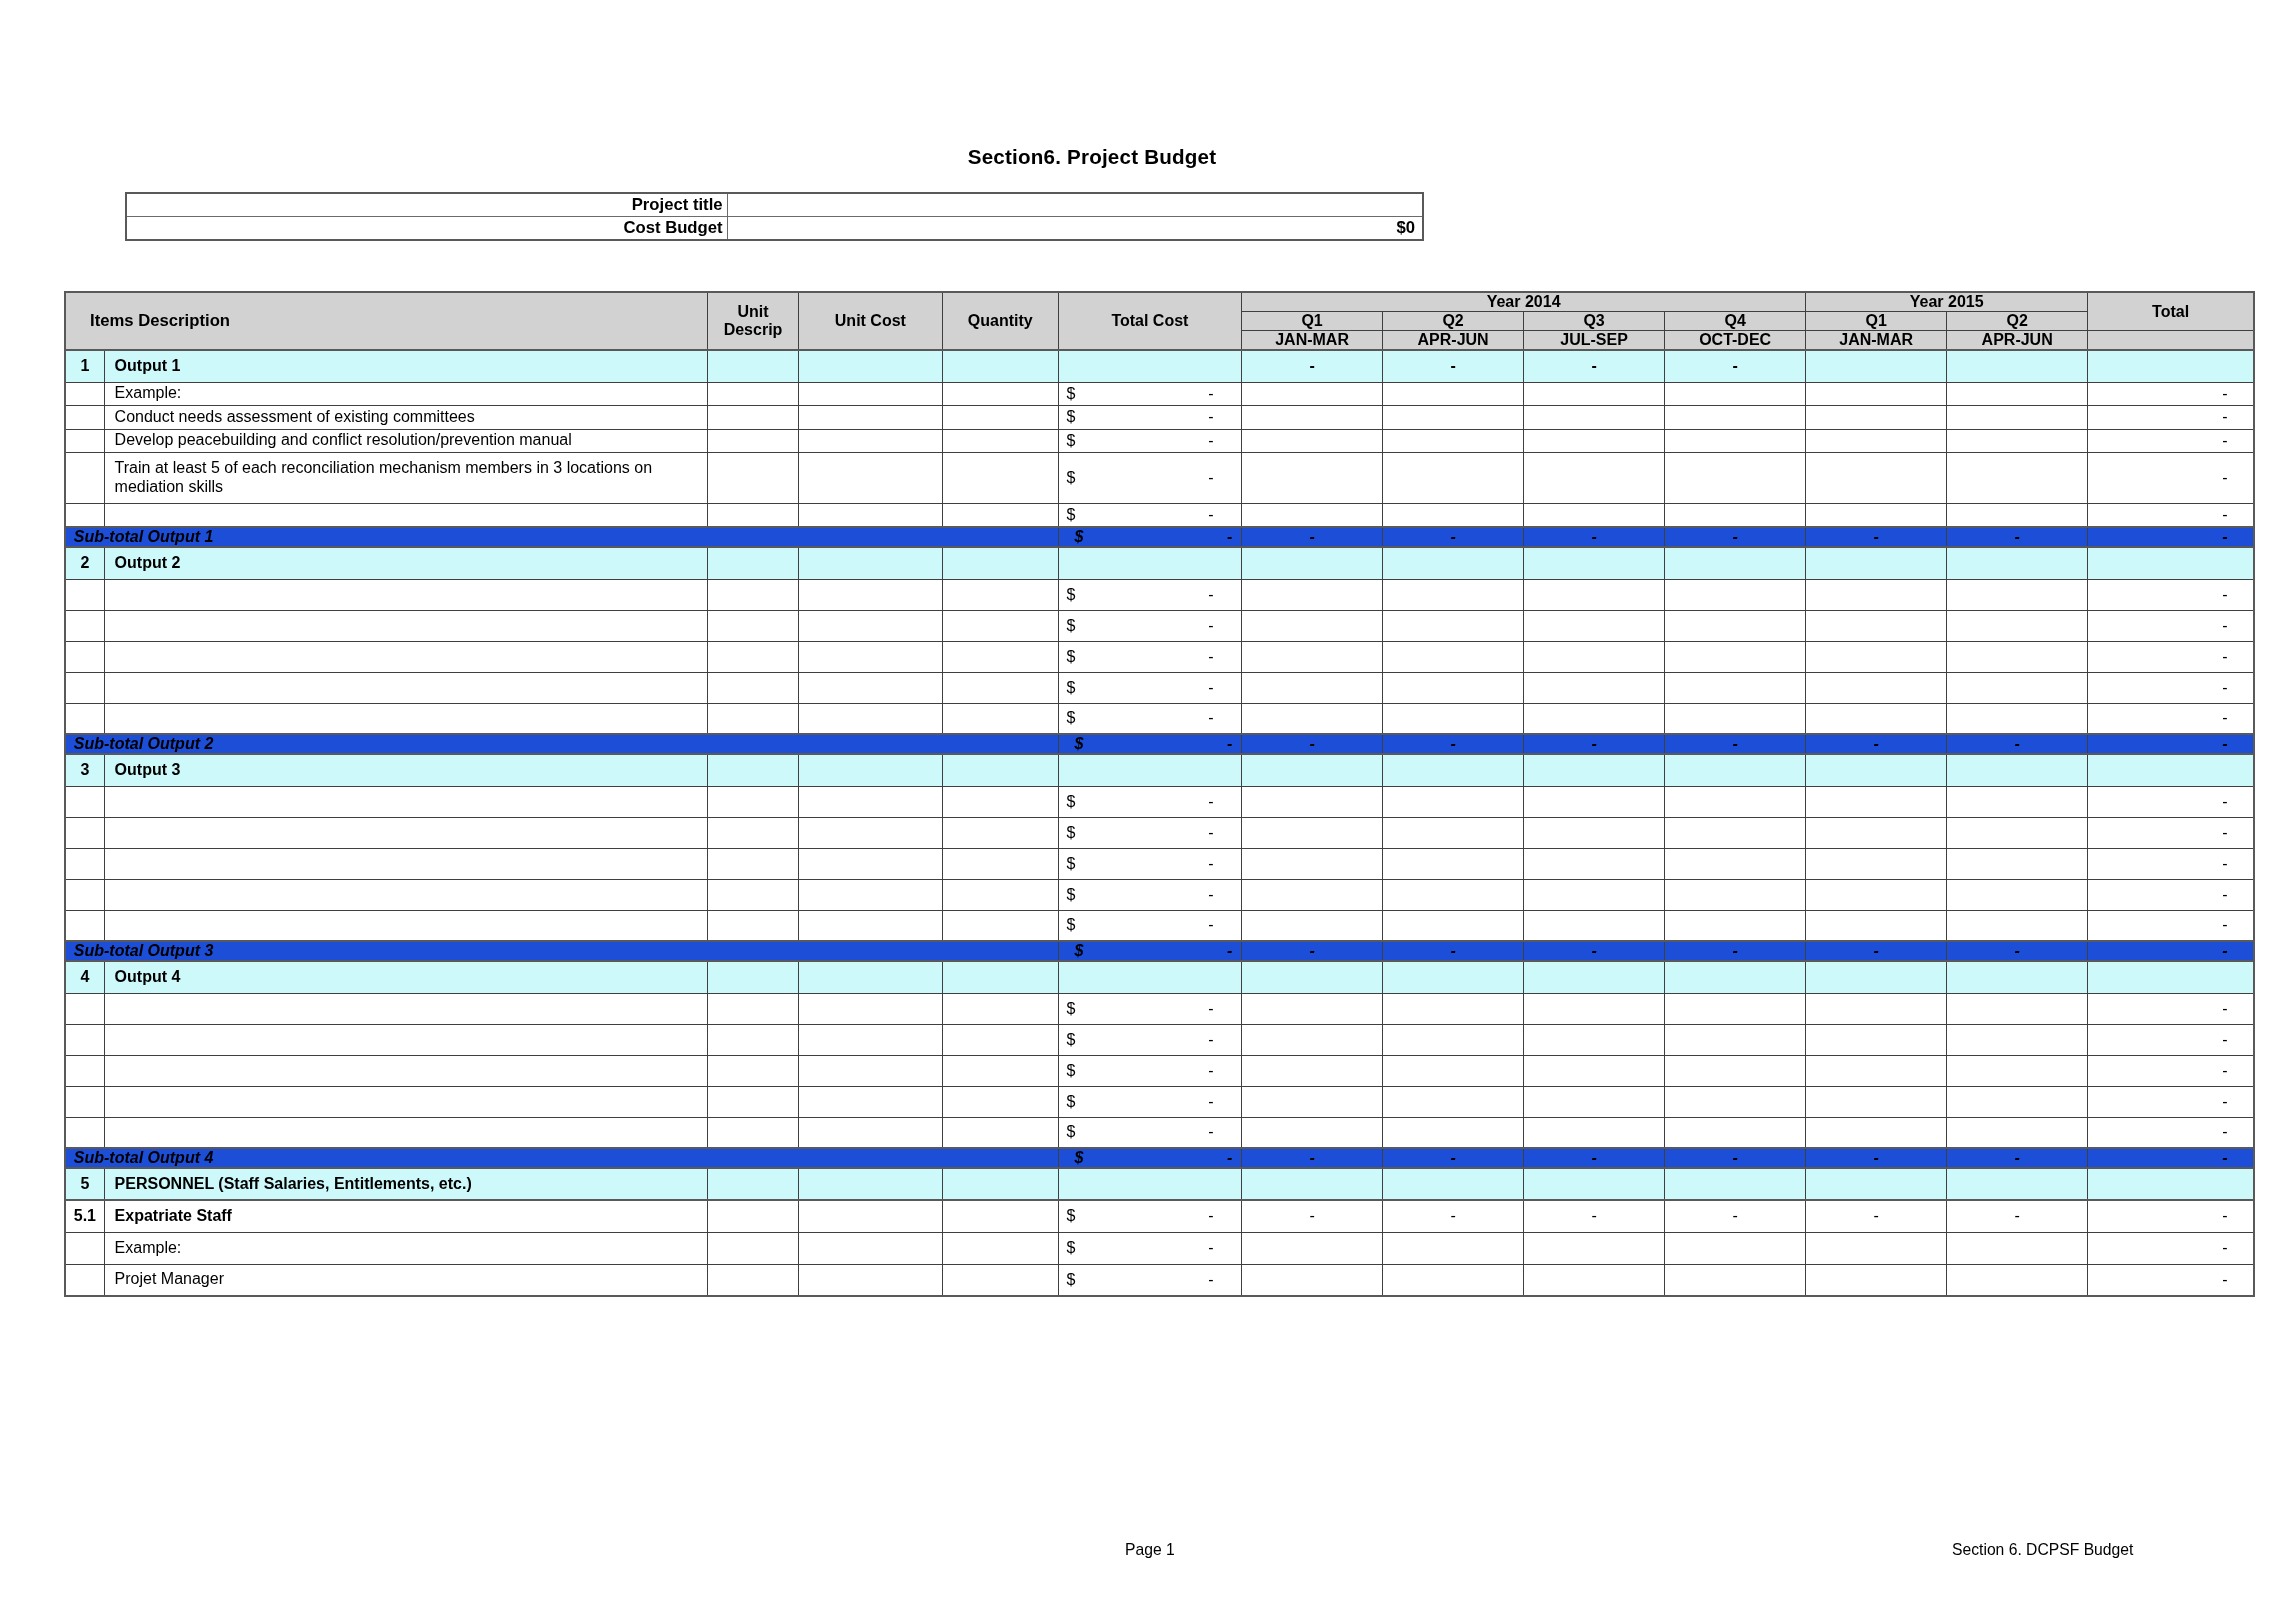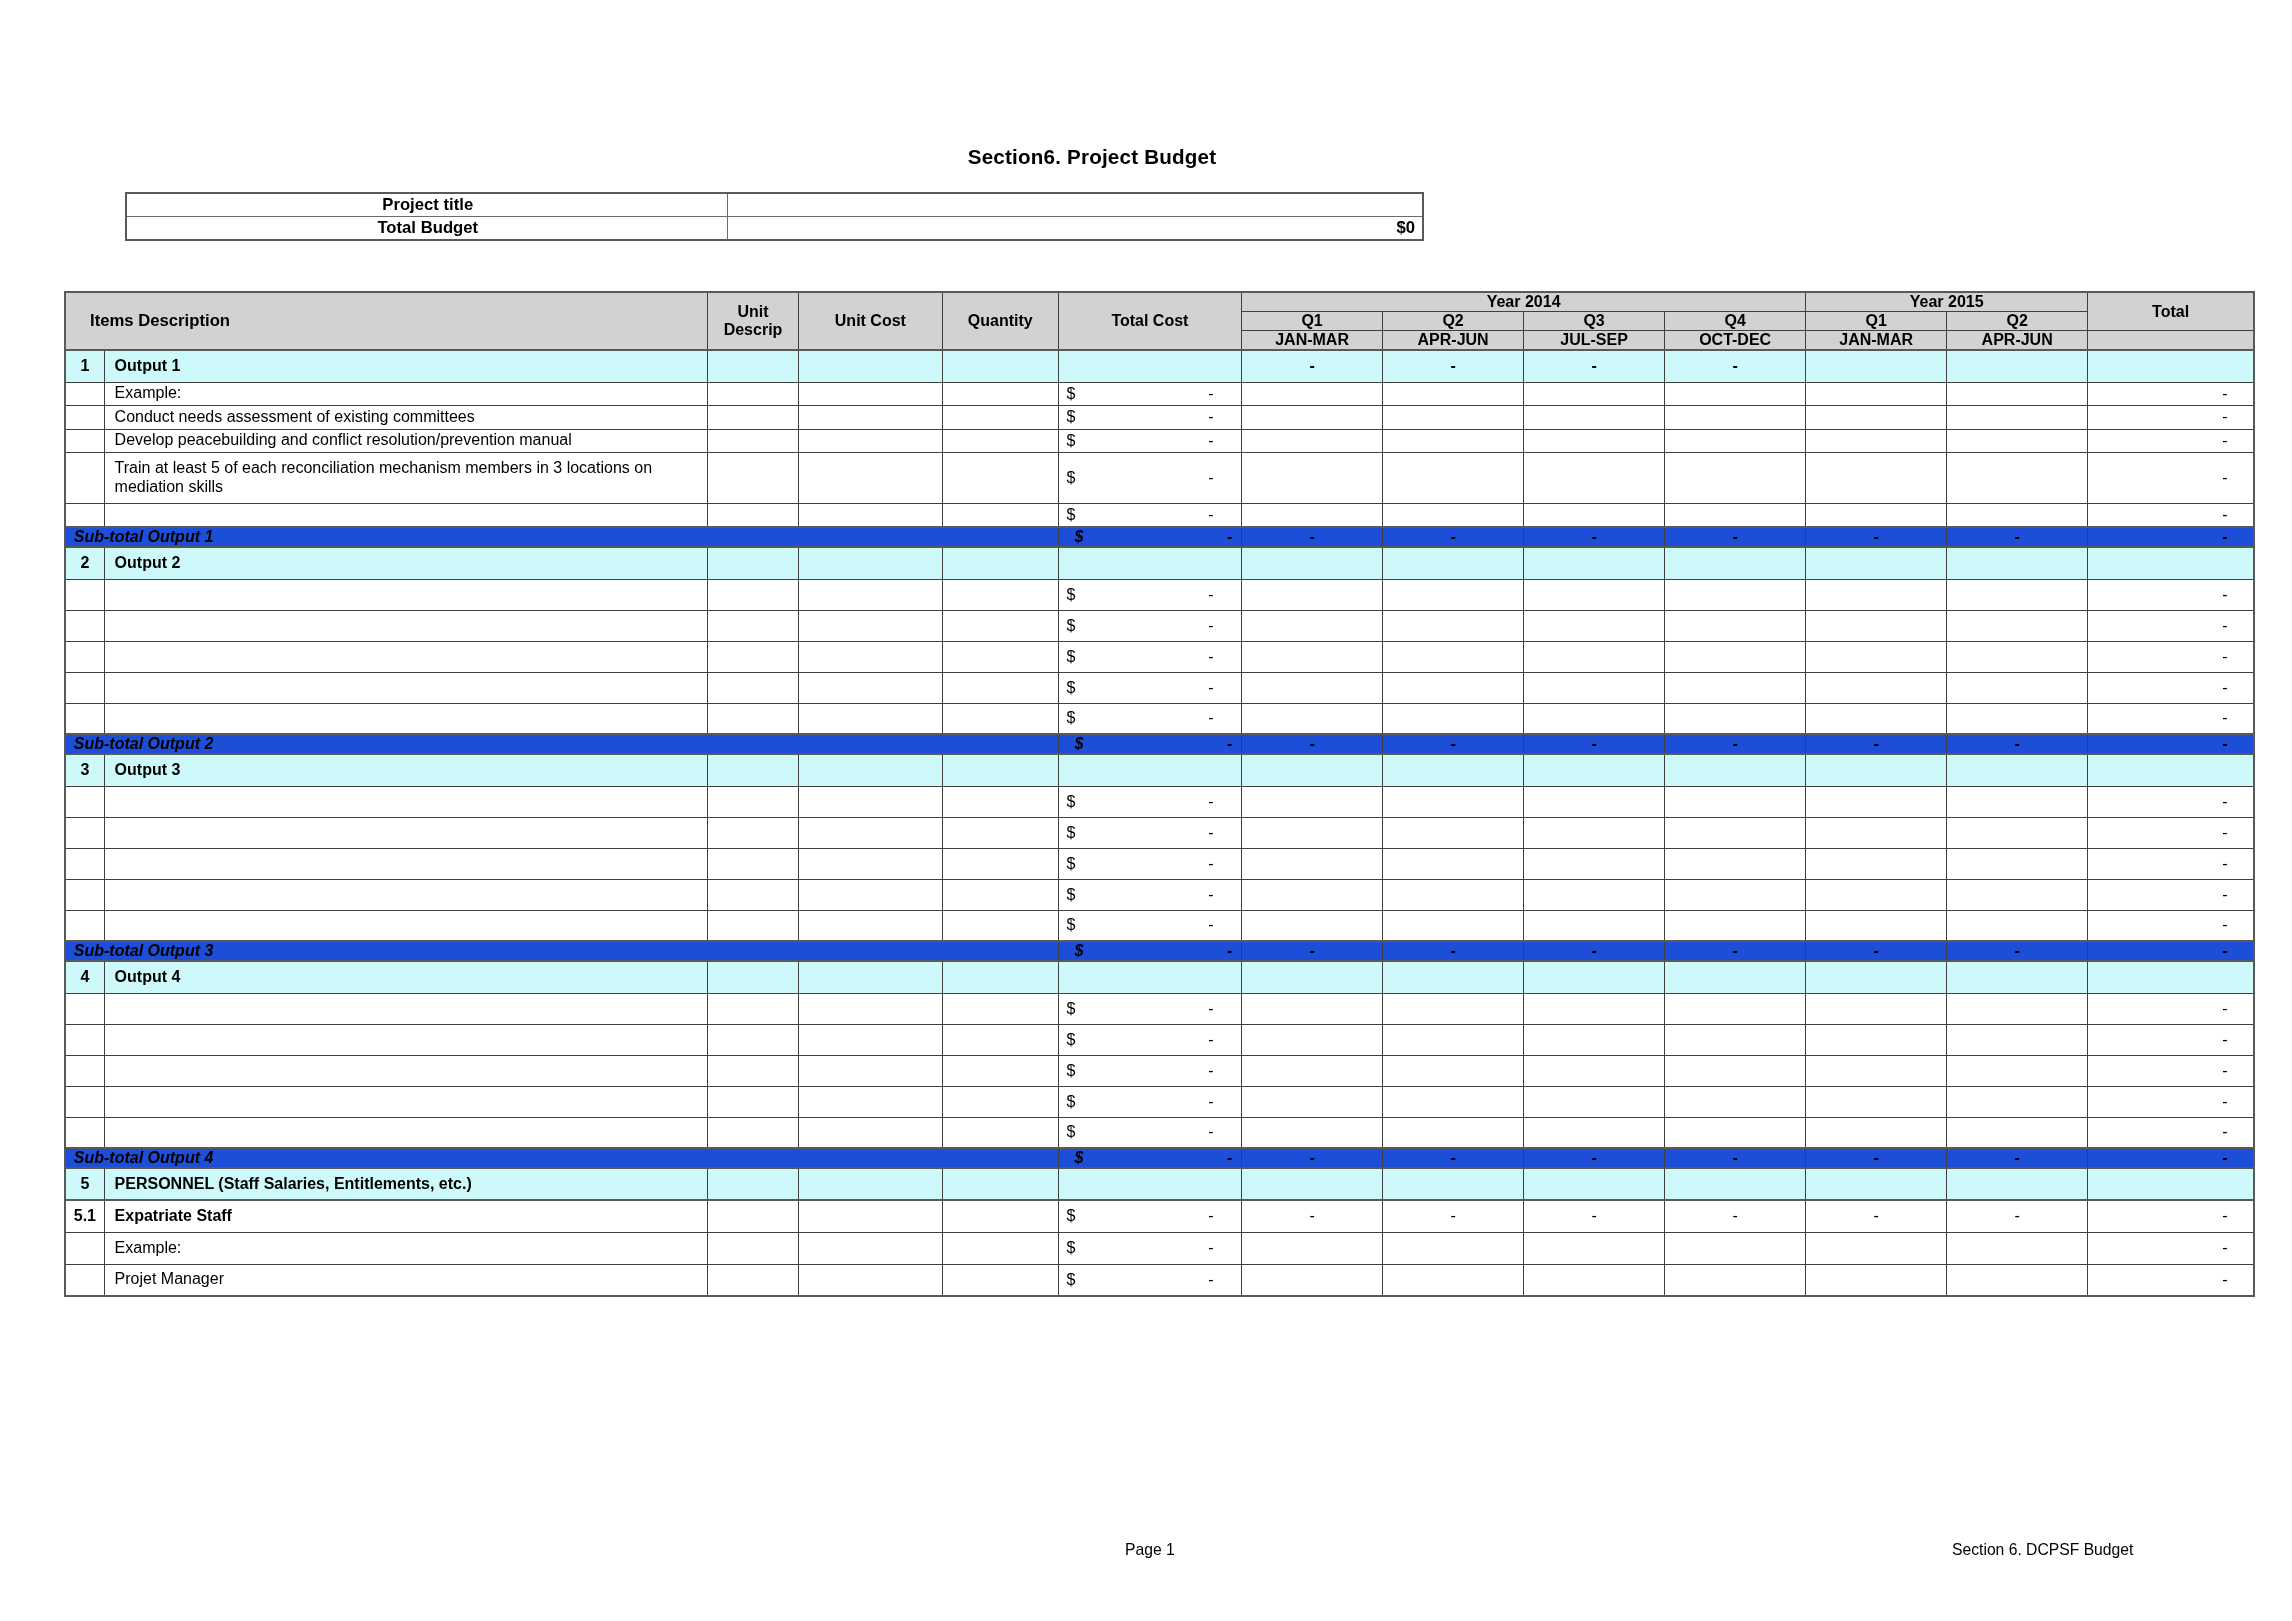--- a/index.html
+++ b/index.html
@@ -28,21 +28,21 @@
     border:2px solid #595959;
   }
   .meta td{
     border:1px solid #6b6b6b;
     height:23.5px;
     font-size:16.7px;
     padding:0 5.9px;
     vertical-align:middle;
     box-sizing:border-box;
   }
-  .meta .lbl{width:601px;text-align:center;font-weight:bold;padding-right:3.9px;}
+  .meta .lbl{width:601px;text-align:right;font-weight:bold;padding-right:3.9px;}
   .meta .val{width:696px;text-align:right;font-weight:bold;padding-right:6.9px;}
 
   
   .grid{
     position:absolute;left:64px;top:291px;
     border-collapse:collapse;
     table-layout:fixed;
     width:2191px;
   }
   .grid td,.grid th{
@@ -116,21 +116,21 @@
 
   <div class="doc-title"><span class="tspan">Section6. Project Budget</span></div>
 
   <table class="meta">
     <tbody>
       <tr>
         <td class="lbl">Project title</td>
         <td class="val"></td>
       </tr>
       <tr>
-        <td class="lbl">Total Budget</td>
+        <td class="lbl">Cost Budget</td>
         <td class="val">$0</td>
       </tr>
     </tbody>
   </table>
 
   <table class="grid">
     <colgroup>
       <col class="c-num">
         <col class="c-desc">
         <col class="c-unit">

